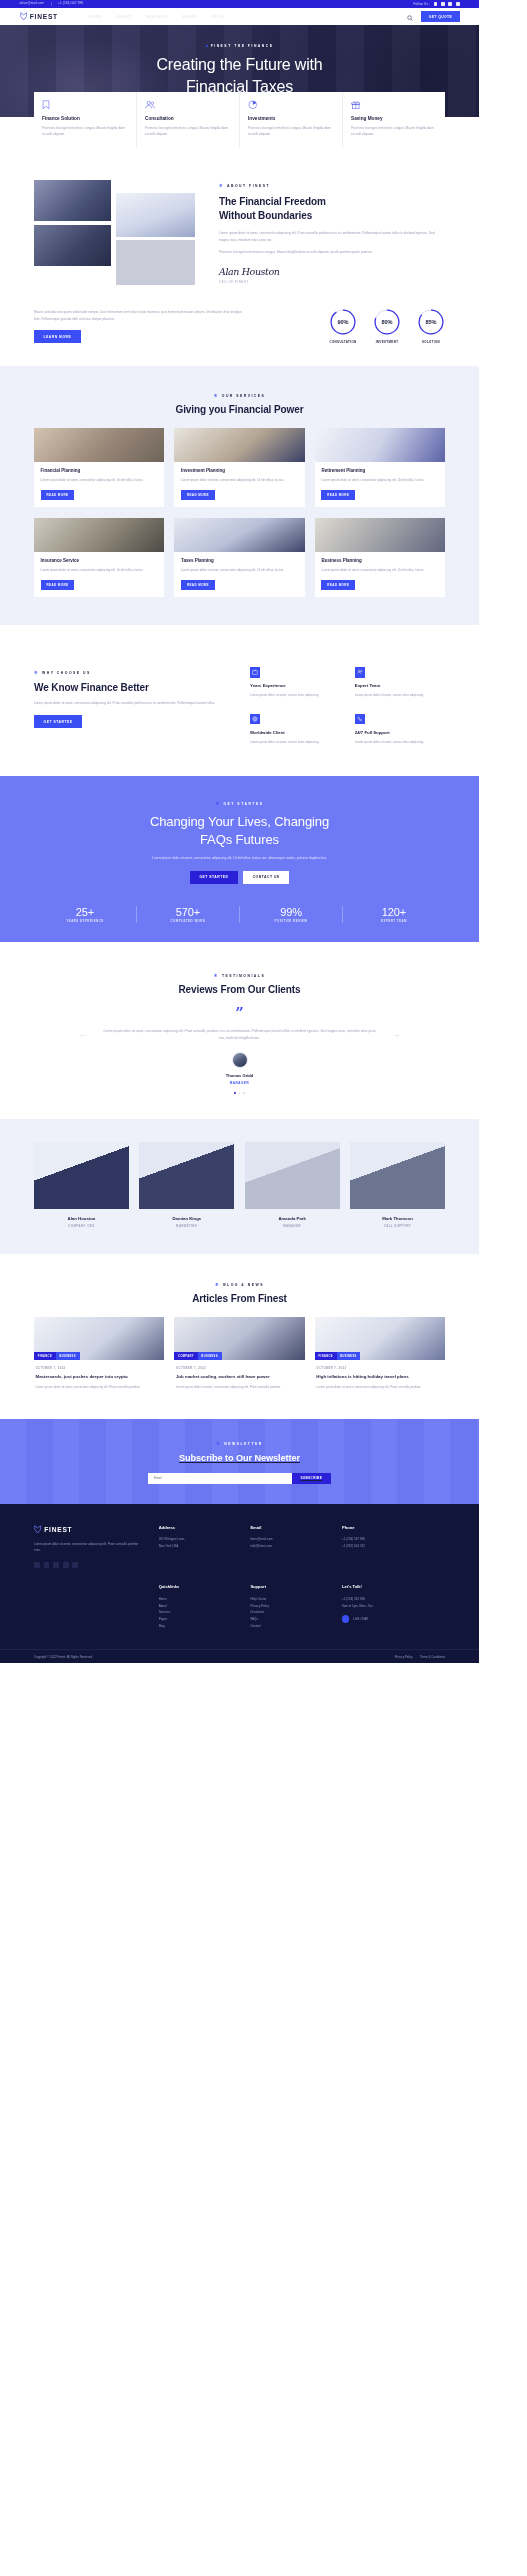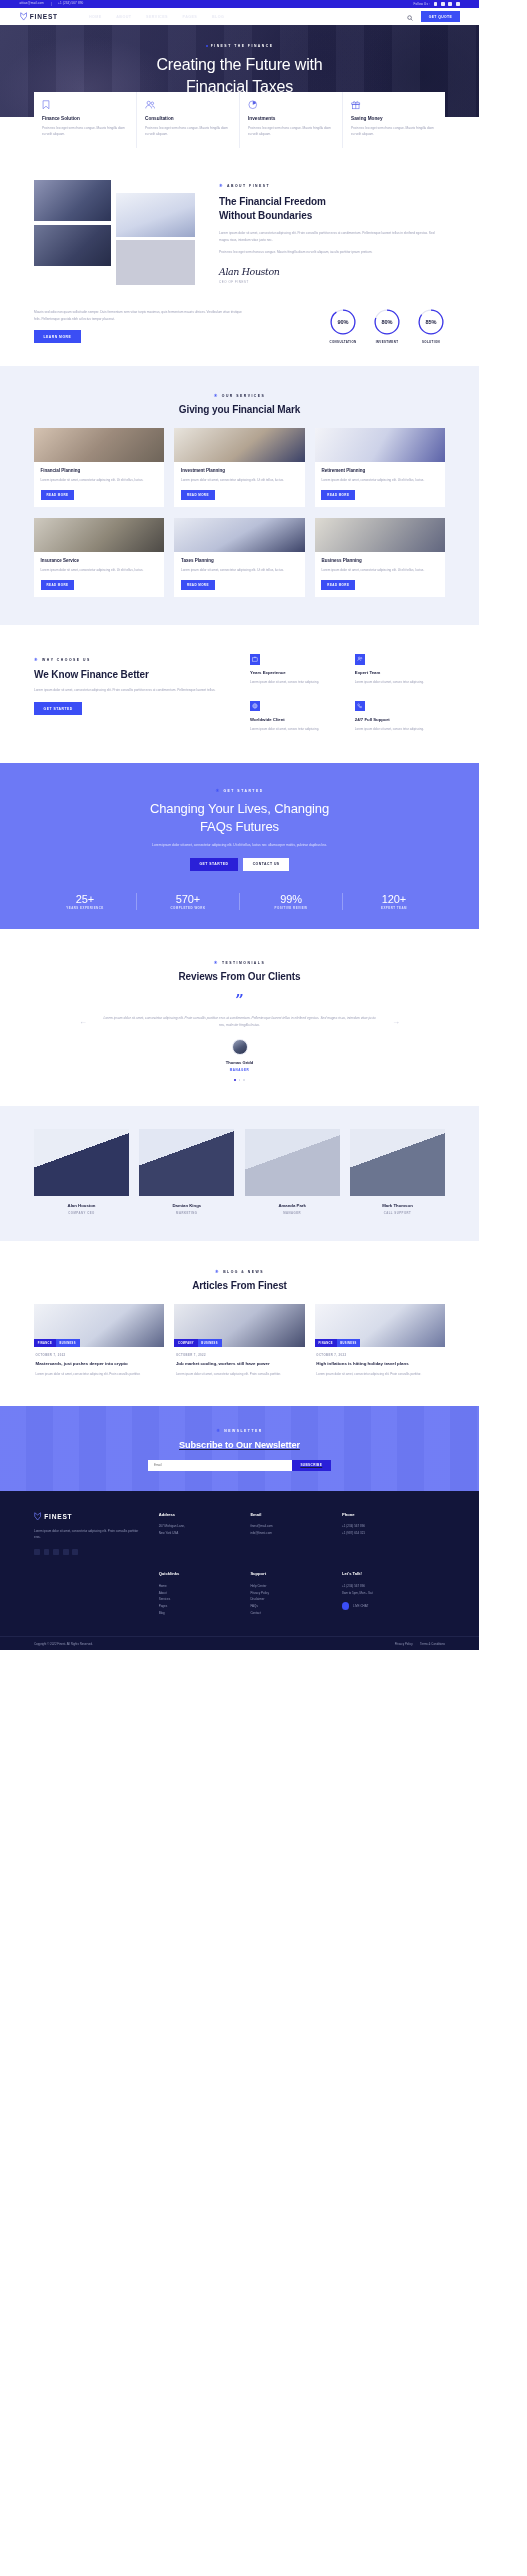--- a/index.html
+++ b/index.html
@@ -129,21 +129,21 @@
     padding:2.9px 5.9px; display:inline-block; border:none; cursor:pointer;
   }
   .t1 { background:linear-gradient(135deg,#d5c3b2,#9d8b7c 50%,#6e6459); }
   .t2 { background:linear-gradient(140deg,#e8e4dd,#b3a492 55%,#3a4168); }
   .t3 { background:linear-gradient(120deg,#f2f3f8,#cdd2e8 50%,#5b62a8); }
   .t4 { background:linear-gradient(135deg,#cfcac0,#8e8778 55%,#4d4a46); }
   .t5 { background:linear-gradient(150deg,#e6e9f2,#b9c0d8 50%,#3d4469); }
   .t6 { background:linear-gradient(130deg,#dedbd3,#a2a3a8 50%,#61667f); }
 
   
-  .why { padding:29px 0 31px; }
+  .why { padding:29px 0 31px;margin-top:13px; }
   .why-row { width:411px; margin:0 auto; display:flex; gap:22px; }
   .why-left { width:194px; }
   .why-left h2 { font-size:10px; font-weight:bold; margin:5.9px 0 6.6px; letter-spacing:-0.1px;}
   .why-left p { font-size:3.2px; color:#9a9db5; line-height:2.1; }
   .why-left .btn { margin-top:8.8px; }
   .why-grid { flex:1; display:grid; grid-template-columns:1fr 1fr; gap:16px 14.7px; }
   .why-item .ic { width:10.3px; height:10.3px; background:#3b4ef5; display:flex; align-items:center; justify-content:center; margin-bottom:5.9px;}
   .why-item h4 { font-size:4.3px; font-weight:bold; margin-bottom:3.7px; }
   .why-item p { font-size:3px; color:#9a9db5; line-height:2.0; }
 
@@ -426,21 +426,21 @@
       </div>
     </div>
   </div>
 
   <div class="services">
     <div class="sec-head">
       <div class="eyebrow dark">
         <span class="star">✳</span>
         <span>OUR SERVICES</span>
       </div>
-      <h2>Giving you Financial Mark</h2>
+      <h2>Giving you Financial Power</h2>
     </div>
     <div class="svc-grid">
       <div class="svc">
         <div class="thumb t1"></div>
         <div class="body">
           <h3>Financial Planning</h3>
           <p>Lorem ipsum dolor sit amet, consectetur adipiscing elit. Ut elit tellus, luctus.</p>
           <button class="rm">READ MORE</button>
         </div>
       </div>

